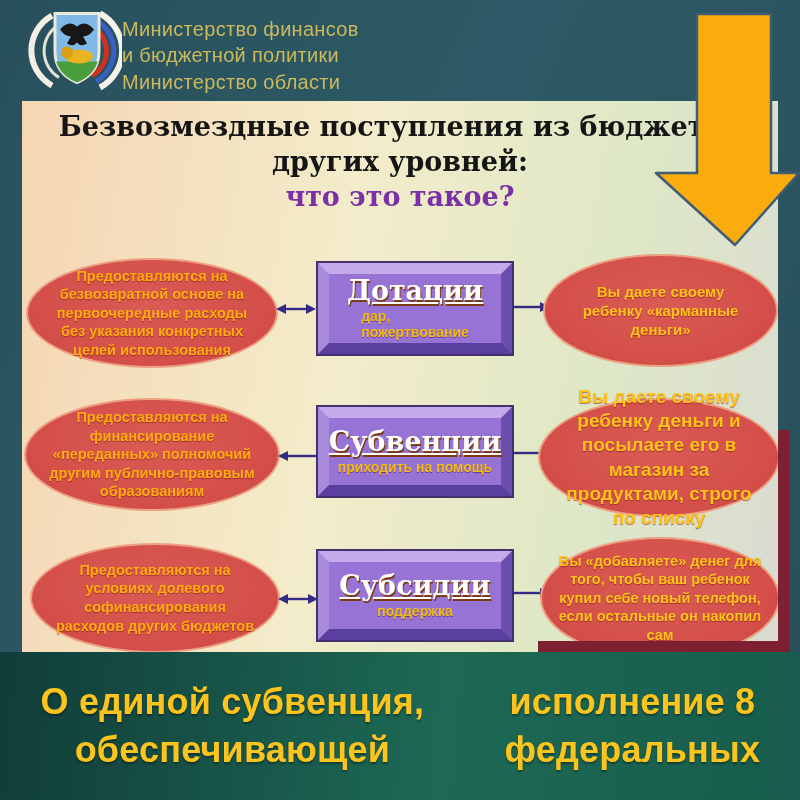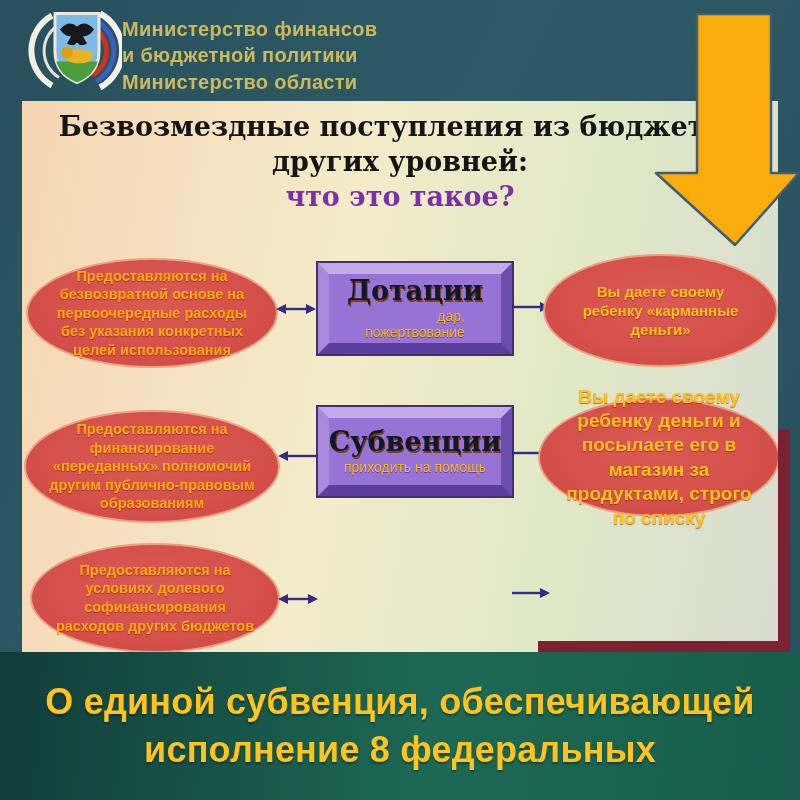--- a/index.html
+++ b/index.html
@@ -6,21 +6,21 @@
   body{
     width:800px;height:800px;position:relative;overflow:hidden;
     background:linear-gradient(115deg,#27505c 0%,#2d5a66 45%,#284f5b 100%);
     font-family:"Liberation Sans",sans-serif;
   }
   
   .header{position:absolute;left:0;top:0;width:800px;height:101px;}
   .logo{position:absolute;left:22px;top:4px;width:100px;height:88px;}
   .org-name{
     position:absolute;left:122px;top:16px;
-    color:#ccb95c;font-size:20px;font-weight:bold;line-height:1.32;letter-spacing:.3px;
+    color:#ccb95c;font-size:20px;font-weight:normal;line-height:1.32;letter-spacing:.3px;
   }
   
   .poster{
     position:absolute;left:22px;top:101px;width:756px;height:551px;overflow:hidden;
     background:linear-gradient(100deg,#f6d5b3 0%,#f3ecca 42%,#dfe8c6 72%,#d9dcd2 100%);
   }
   .edge-right{position:absolute;left:778px;top:430px;width:12px;height:222px;background:#7d2032;}
   .edge-bottom{position:absolute;left:538px;top:641px;width:252px;height:11px;background:#7d2032;}
   .poster-title{
     position:absolute;left:3%;top:8px;width:94%;text-align:center;
@@ -44,35 +44,35 @@
   .term-box{
     position:absolute;box-sizing:border-box;
     background:#9873d6;
     border:11px solid;
     border-color:#c3abe9 #6b4fae #5b3f9f #a88cdb;
     box-shadow:0 0 0 2px #44306e;
     display:flex;flex-direction:column;align-items:center;justify-content:center;
   }
   .term-title{
     font-family:"DejaVu Serif","Liberation Serif",serif;font-weight:bold;
-    font-size:27px;color:#0f172a;text-shadow:1px 2px 0 #7a3b10;line-height:1;
+    font-size:27px;color:#ffffff;text-shadow:1px 2px 0 #7a3b10;line-height:1;text-decoration:underline;
   }
   .term-sub{
-    margin-top:4px;font-weight:normal;font-size:14px;color:#f2bd13;
-    text-align:right;line-height:1.15;white-space:pre-line;
+    margin-top:4px;font-weight:bold;font-size:14px;color:#f2bd13;
+    text-align:left;line-height:1.15;white-space:pre-line;
     text-shadow:0 1px 0 #6b3d95;
   }
   .connector{position:absolute;width:40px;height:16px;}
   
   .big-arrow{position:absolute;left:650px;top:8px;width:152px;height:242px;z-index:5;}
   
   .footer{
     position:absolute;left:0;top:652px;width:800px;height:148px;
     background:linear-gradient(95deg,#113d3a 0%,#1d6955 55%,#175c4c 100%);
-    display:flex;flex-direction:column;align-items:center;justify-content:center;
+    display:flex;flex-direction:row;align-items:center;justify-content:center;
     text-align:center;
   }
   .footer div{
     color:#fdc41d;font-weight:bold;font-size:36px;line-height:1.32;letter-spacing:.2px;
     text-shadow:0 2px 2px rgba(0,0,0,.35);
   }
 </style>
 </head>
 <body>
 
@@ -129,21 +129,21 @@
 пожертвование</div>
   </div>
   <svg class="connector" style="left:488px;top:198px;" viewBox="0 0 40 16">
     <line x1="2" y1="8" x2="33" y2="8" stroke="#352a85" stroke-width="2.4"></line>
     <polygon points="40,8 30,3 30,13" fill="#352a85"></polygon>
   </svg>
   <div class="bubble right" style="left:521px;top:153px;width:235px;height:113px;font-size:15px;">
     <span>Вы даете своему ребенку «карманные деньги»</span>
   </div>
 
-  <div class="bubble left" style="left:2px;top:309px;width:256px;height:113px;">
+  <div class="bubble left" style="left:2px;top:297px;width:256px;height:113px;">
     <span>Предоставляются на финансирование «переданных» полномочий другим публично-правовым образованиям</span>
   </div>
   <svg class="connector" style="left:256px;top:347px;" viewBox="0 0 40 16">
     <line x1="7" y1="8" x2="38" y2="8" stroke="#352a85" stroke-width="2.4"></line>
     <polygon points="0,8 10,3 10,13" fill="#352a85"></polygon>
   </svg>
   <div class="term-box" style="left:296px;top:306px;width:194px;height:89px;">
     <div class="term-title">Субвенции</div>
     <div class="term-sub">приходить на помощь</div>
   </div>
@@ -156,24 +156,31 @@
   </div>
 
   <div class="bubble left" style="left:8px;top:442px;width:250px;height:110px;">
     <span>Предоставляются на условиях долевого софинансирования расходов других бюджетов</span>
   </div>
   <svg class="connector" style="left:256px;top:490px;" viewBox="0 0 40 16">
     <line x1="7" y1="8" x2="33" y2="8" stroke="#352a85" stroke-width="2.4"></line>
     <polygon points="0,8 10,3 10,13" fill="#352a85"></polygon>
     <polygon points="40,8 30,3 30,13" fill="#352a85"></polygon>
   </svg>
+  <div class="term-box" style="left:296px;top:450px;width:194px;height:89px;">
+    <div class="term-title">Субсидии</div>
+    <div class="term-sub">поддержка</div>
+  </div>
   <svg class="connector" style="left:488px;top:484px;" viewBox="0 0 40 16">
     <line x1="2" y1="8" x2="33" y2="8" stroke="#352a85" stroke-width="2.4"></line>
     <polygon points="40,8 30,3 30,13" fill="#352a85"></polygon>
   </svg>
+  <div class="bubble right" style="left:518px;top:436px;width:240px;height:122px;font-size:14.5px;padding:10px 14px;">
+    <span>Вы «добавляете» денег для того, чтобы ваш ребенок купил себе новый телефон, если остальные он накопил сам</span>
+  </div>
 
 </div>
 
 <div class="edge-right"></div>
 <div class="edge-bottom"></div>
 
 <div class="footer">
   <div>О единой субвенция, обеспечивающей</div>
   <div>исполнение 8 федеральных</div>
 </div>

